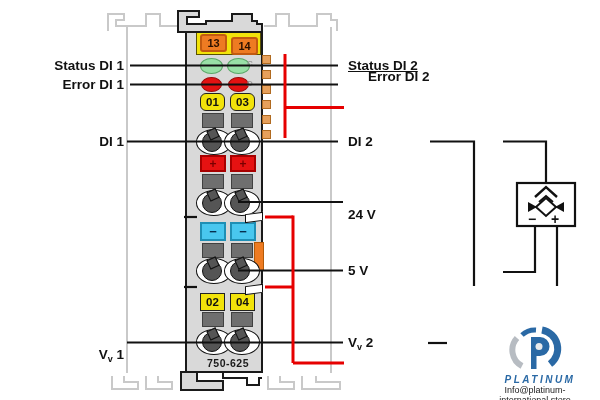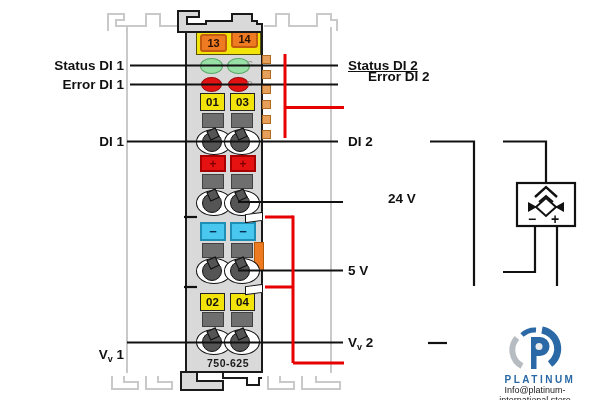--- a/index.html
+++ b/index.html
@@ -37,44 +37,44 @@
   #wiring{position:absolute;left:0;top:0;z-index:5;pointer-events:none;}
   
   .lab{position:absolute;font-weight:bold;font-size:13.5px;line-height:1;color:#111;
        white-space:nowrap;z-index:6;}
   .lab.red{color:#e60000;}
   .lab .sub{font-size:9px;vertical-align:-3px;}
   .lab-l{text-align:right;right:476px;}
   .lab-r{left:348px;}
   
   .wm-brand{position:absolute;left:498px;top:374px;width:84px;text-align:center;
-            font-weight:bold;font-size:10px;letter-spacing:2.5px;color:#2a69a5;z-index:4;}
+            font-weight:bold;font-size:10px;letter-spacing:2.5px;color:#2a69a5;z-index:4;font-style:italic;}
   .wm-email{position:absolute;left:472px;top:385px;width:126px;text-align:center;
             font-size:9px;color:#222;z-index:4;}
 </style>
 </head>
 <body>
 
 <div id="stage">
 
   <div class="device"></div>
 
   <div class="abs cell yframe"></div>
   <div class="abs cell obox" style="left:200px;top:34px;">13</div>
-  <div class="abs cell obox" style="left:231px;top:30px;">14</div>
+  <div class="abs cell obox" style="left:231px;top:37px;">14</div>
 
   <div class="abs led green" style="left:200px;top:58px;"></div>
   <div class="abs led green" style="left:227px;top:58px;"></div>
   <div class="abs mark" style="left:247px;top:59px;">C</div>
   <div class="abs led red" style="left:201px;top:77px;"></div>
   <div class="abs led red" style="left:228px;top:77px;"></div>
   <div class="abs mark" style="left:247px;top:79px;">D</div>
 
-  <div class="abs cell ybox" style="left:200px;top:93px;">01</div>
-  <div class="abs cell ybox" style="left:230px;top:93px;">03</div>
+  <div class="abs cell ybox" style="left:200px;top:93px;border-radius:6px;">01</div>
+  <div class="abs cell ybox" style="left:230px;top:93px;border-radius:6px;">03</div>
 
   <div class="abs sq" style="left:202px;top:113px;"></div>
   <div class="abs sq" style="left:231px;top:113px;"></div>
 
   <div class="abs oval" style="left:196px;top:129px;"></div>
   <div class="abs oval" style="left:224px;top:129px;"></div>
   <div class="abs clamp" style="left:202px;top:132px;">
       <span class="stem"></span>
     </div>
   <div class="abs clamp" style="left:230px;top:132px;">
@@ -208,20 +208,20 @@
   </svg>
 
   <div class="lab lab-l" style="top:59px;">Status DI 1</div>
   <div class="lab lab-l" style="top:78px;">Error DI 1</div>
   <div class="lab lab-l" style="top:135px;">DI 1</div>
   <div class="lab lab-l" style="top:336px;margin-top:12px;"><span>V</span><span class="sub">v</span><span> 1</span></div>
 
   <div class="lab lab-r" style="top:59px;text-decoration:underline;">Status DI 2</div>
   <div class="lab lab-r" style="top:70px;padding-left:20px;">Error DI 2</div>
   <div class="lab lab-r" style="top:135px;">DI 2</div>
-  <div class="lab lab-r" style="top:192px;margin-left:40px;">24 V</div>
+  <div class="lab lab-r" style="top:208px;">24 V</div>
   <div class="lab lab-r" style="top:264px;">5 V</div>
   <div class="lab lab-r" style="top:336px;"><span>V</span><span class="sub">v</span><span> 2</span></div>
 
   <div class="wm-brand">PLATINUM</div>
   <div class="wm-email">Info@platinum-international.store</div>
 
 </div>
 
 </body></html>

